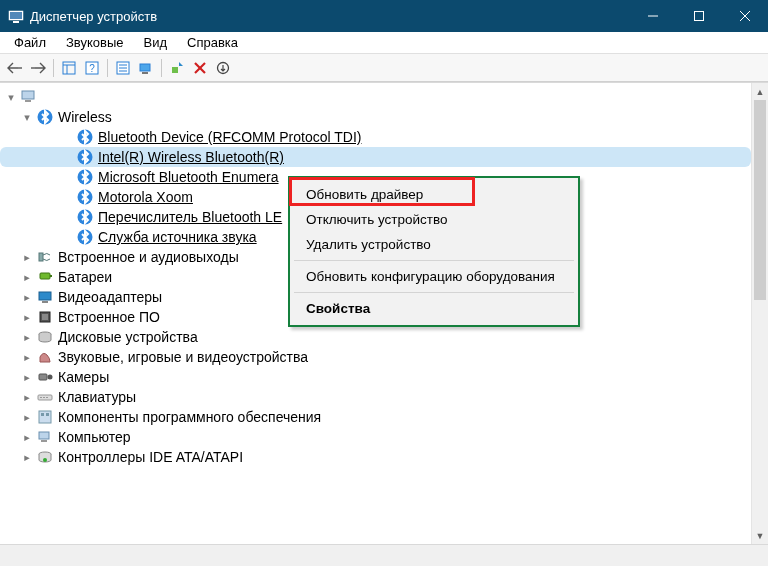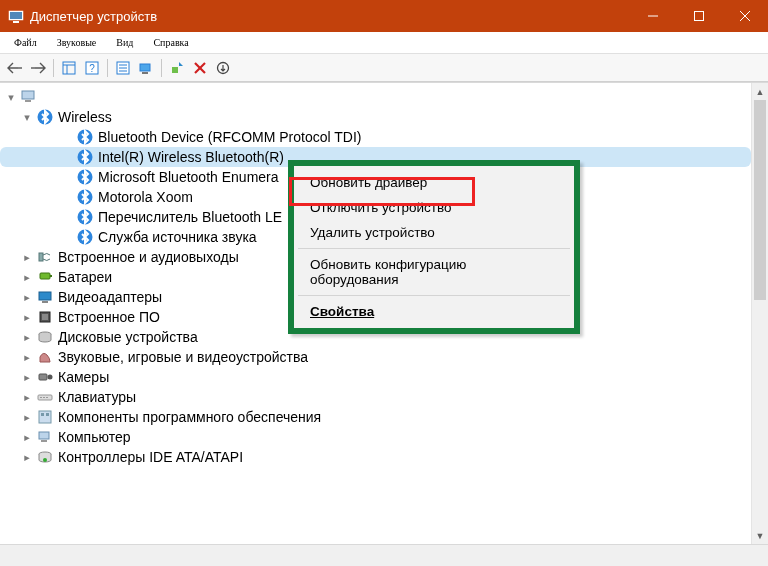--- a/index.html
+++ b/index.html
@@ -1,28 +1,28 @@
 <!DOCTYPE html>
 <html><head>
 <meta charset="utf-8">
 <style>
 * { box-sizing: border-box; margin: 0; padding: 0; font-family: "Segoe UI", Tahoma, sans-serif; }
 html, body { width: 768px; height: 566px; overflow: hidden; background: #fff; }
 .window { width: 768px; height: 566px; display: flex; flex-direction: column; }
 
 
-.titlebar { height: 32px; background: #c2410c; display: flex; align-items: center; color: #fff; font-size: 13px; }
+.titlebar { height: 32px; background: #0c4a6e; display: flex; align-items: center; color: #fff; font-size: 13px; }
 .titlebar .app-icon { width: 16px; height: 16px; margin: 0 6px 0 8px; display: inline-flex; }
 .titlebar .title { flex: 1; }
 .titlebar .win-btn { width: 46px; height: 32px; display: flex; align-items: center; justify-content: center; color: #fff; }
 .titlebar .win-btn svg { width: 10px; height: 10px; }
 
 
 .menubar { height: 22px; background: #fff; display: flex; align-items: center; border-bottom: 1px solid #e0e0e0; padding-left: 4px; }
-.menubar .menu-item { font-size: 10px; padding: 0 10px; color: #000; font-family: Liberation Serif, serif; }
+.menubar .menu-item { font-size: 13px; padding: 0 10px; color: #000; }
 
 
 .toolbar { height: 28px; background: #f7f7f7; border-bottom: 1px solid #d0d0d0; display: flex; align-items: center; padding: 0 4px; gap: 1px; }
 .toolbar .tb-btn { width: 22px; height: 22px; display: flex; align-items: center; justify-content: center; border: 1px solid transparent; }
 .toolbar .sep { width: 1px; height: 18px; background: #c8c8c8; margin: 0 3px; }
 
 
 .tree-area { flex: 1; position: relative; border-top: 1px solid #d9d9d9; overflow: hidden; }
 .tree { position: absolute; inset: 0 17px 0 0; overflow: hidden; background: #fff; padding-top: 4px; }
 .scrollbar { position: absolute; right: 0; top: 0; bottom: 0; width: 17px; background: #f0f0f0; border-left: 1px solid #e4e4e4; display: flex; flex-direction: column; }
@@ -30,26 +30,26 @@
 .scrollbar .track { flex: 1; position: relative; }
 .scrollbar .thumb { position: absolute; left: 2px; right: 2px; top: 0; height: 200px; background: #cdcdcd; }
 
 .row { display: flex; align-items: center; height: 20px; font-size: 14px; color: #000; white-space: nowrap; }
 .row.sel { background: #CDE6F7; border-radius: 6px; }
 .chevron { width: 14px; display: inline-flex; align-items: center; justify-content: center; color: #7a7a7a; font-size: 11px; margin-right: 2px; }
 .chevron.blank { visibility: hidden; }
 .dev-icon { width: 18px; height: 18px; margin-right: 4px; display: inline-flex; align-items: center; justify-content: center; flex-shrink: 0; }
 .indent-0 { padding-left: 4px; }
 .indent-1 { padding-left: 20px; }
-.indent-2 { padding-left: 60px; }
-
-
-.ctxmenu { position: absolute; left: 288px; top: 77px; width: 292px; background: #f2f2f2; border: 6px solid #15803d; box-shadow: 3px 3px 3px rgba(0,0,0,0.2); padding: 4px 2px; font-size: 13.5px; }
+.indent-2 { padding-left: 60px; text-decoration: underline; }
+
+
+.ctxmenu { position: absolute; left: 288px; top: 93px; width: 292px; background: #f2f2f2; border: 2px solid #15803d; box-shadow: 3px 3px 3px rgba(0,0,0,0.2); padding: 4px 2px; font-size: 13.5px; }
 .ctxmenu .ctx-item { padding: 5px 14px; color: #000; }
-.ctxmenu .ctx-item.bold { font-weight: 600; text-decoration: underline; }
+.ctxmenu .ctx-item.bold { font-weight: 600; }
 .ctxmenu .ctx-sep { height: 1px; background: #d4d4d4; margin: 3px 2px; }
 .highlight-box { position: absolute; border: 3px solid #e22; pointer-events: none; }
 
 
 .statusbar { height: 22px; background: #f0f0f0; border-top: 1px solid #d9d9d9; }
 
 
 .bt-svg circle { fill: #2E86DE; }
 .bt-svg path { stroke: #fff; stroke-width: 2; fill: none; }
 </style>

